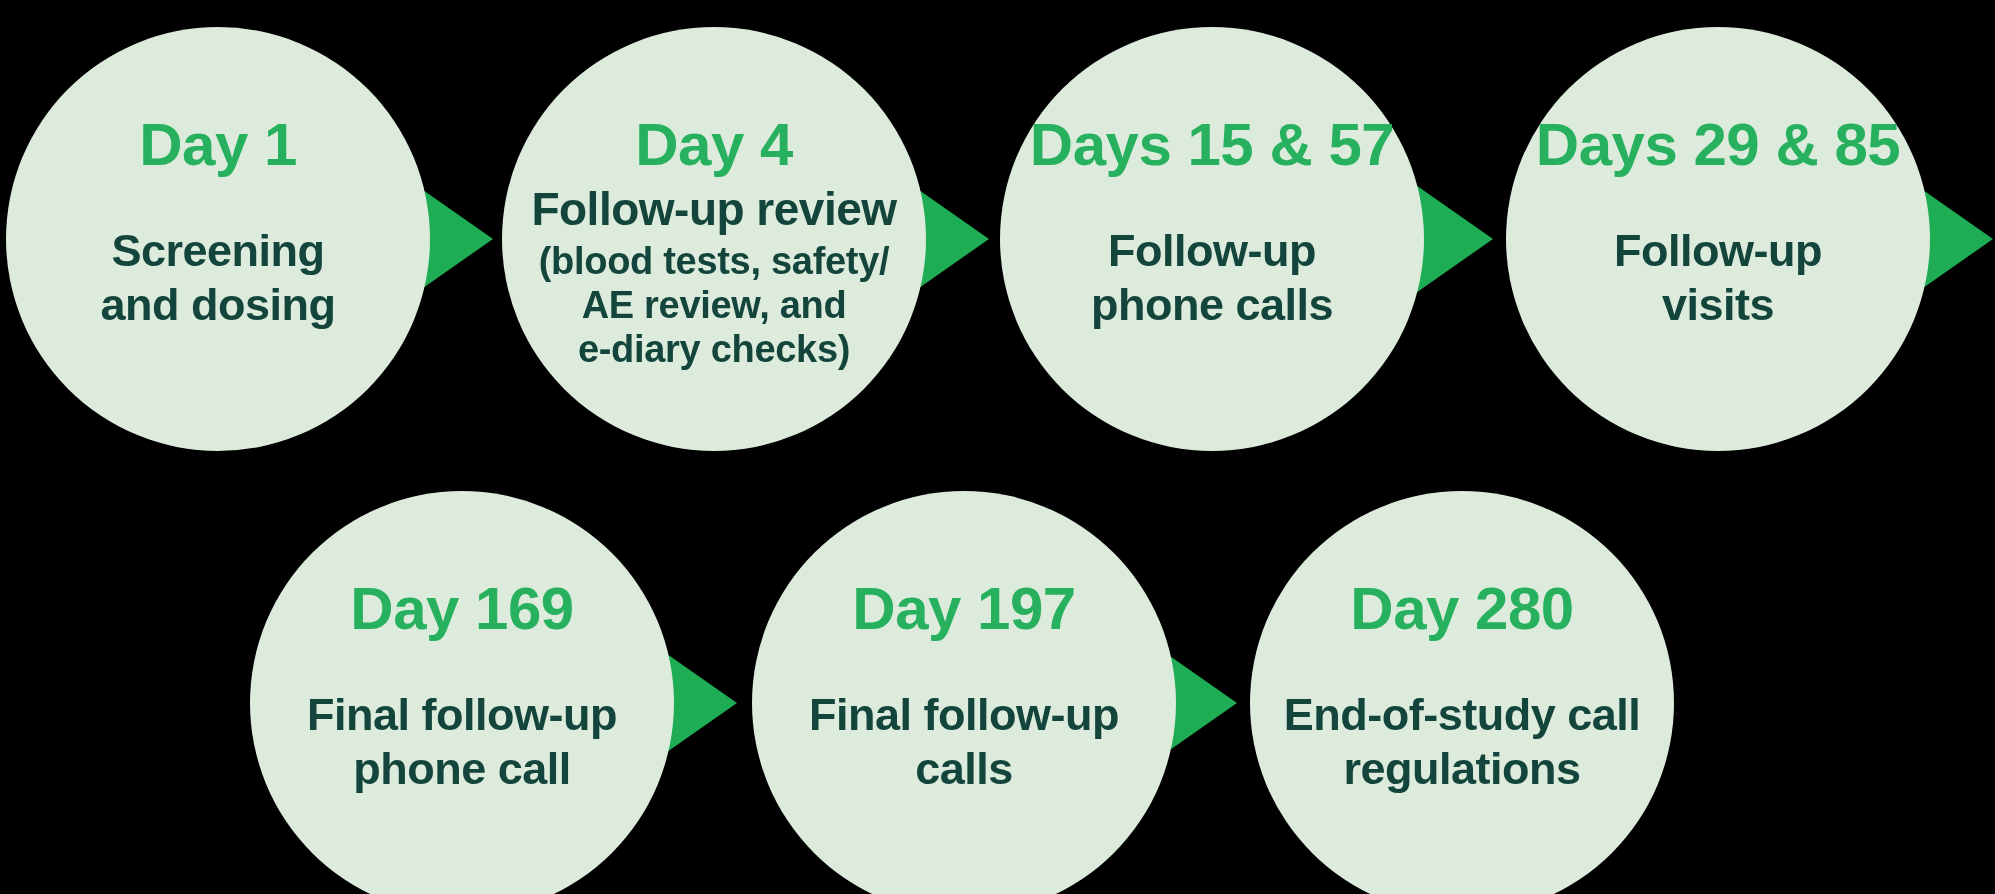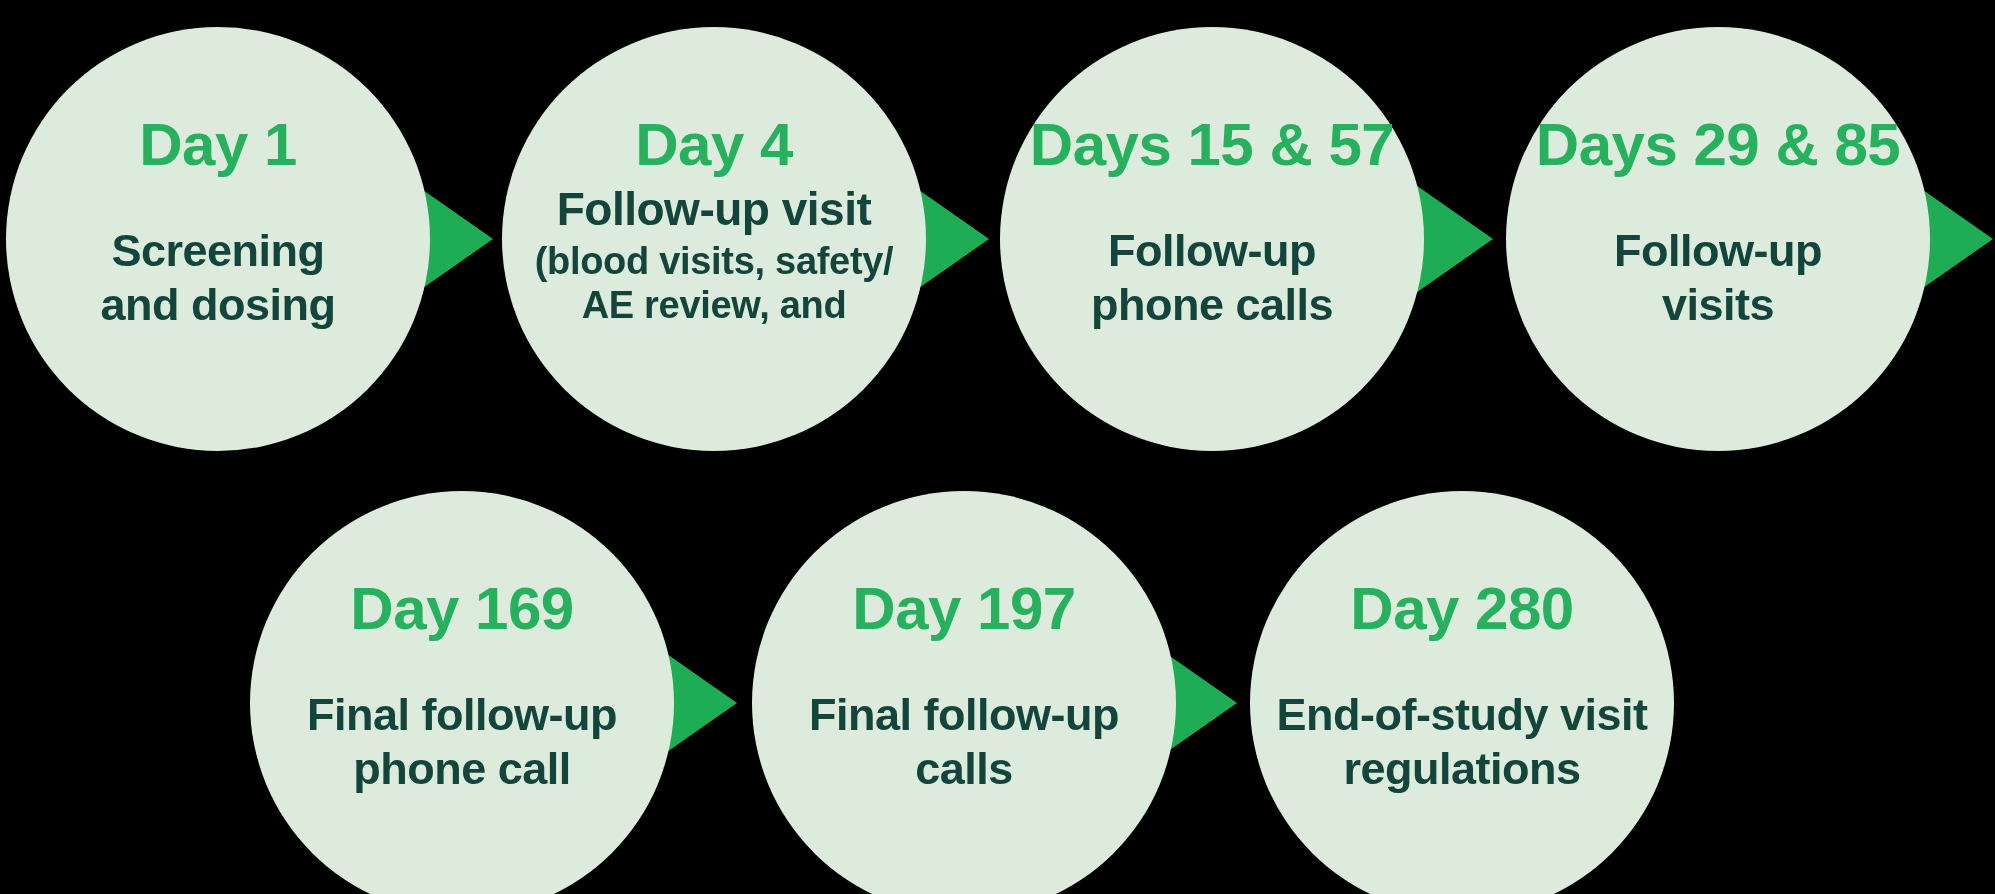--- a/index.html
+++ b/index.html
@@ -83,24 +83,25 @@
   <div class="step c0">
     <div class="heading">Day 1</div>
     <div class="body-block body-main">
       <div>Screening</div>
       <div>and dosing</div>
     </div>
   </div>
 
   <div class="step c1">
     <div class="heading">Day 4</div>
-    <div class="body-block body-sub">Follow-up visit</div>
+    <div class="body-block body-sub">Follow-up review</div>
     <div class="body-block body-note">
-      <div>(blood visits, safety/</div>
+      <div>(blood tests, safety/</div>
       <div>AE review, and</div>
+      <div>e-diary checks)</div>
     </div>
   </div>
 
   <div class="step c2">
     <div class="heading">Days 15 &amp; 57</div>
     <div class="body-block body-main">
       <div>Follow-up</div>
       <div>phone calls</div>
     </div>
   </div>
@@ -125,18 +126,18 @@
     <div class="heading">Day 197</div>
     <div class="body-block body-main">
       <div>Final follow-up</div>
       <div>calls</div>
     </div>
   </div>
 
   <div class="step c6">
     <div class="heading">Day 280</div>
     <div class="body-block body-main">
-      <div>End-of-study visit</div>
+      <div>End-of-study call</div>
       <div>regulations</div>
     </div>
   </div>
 
 </div>
 
 </body></html>

